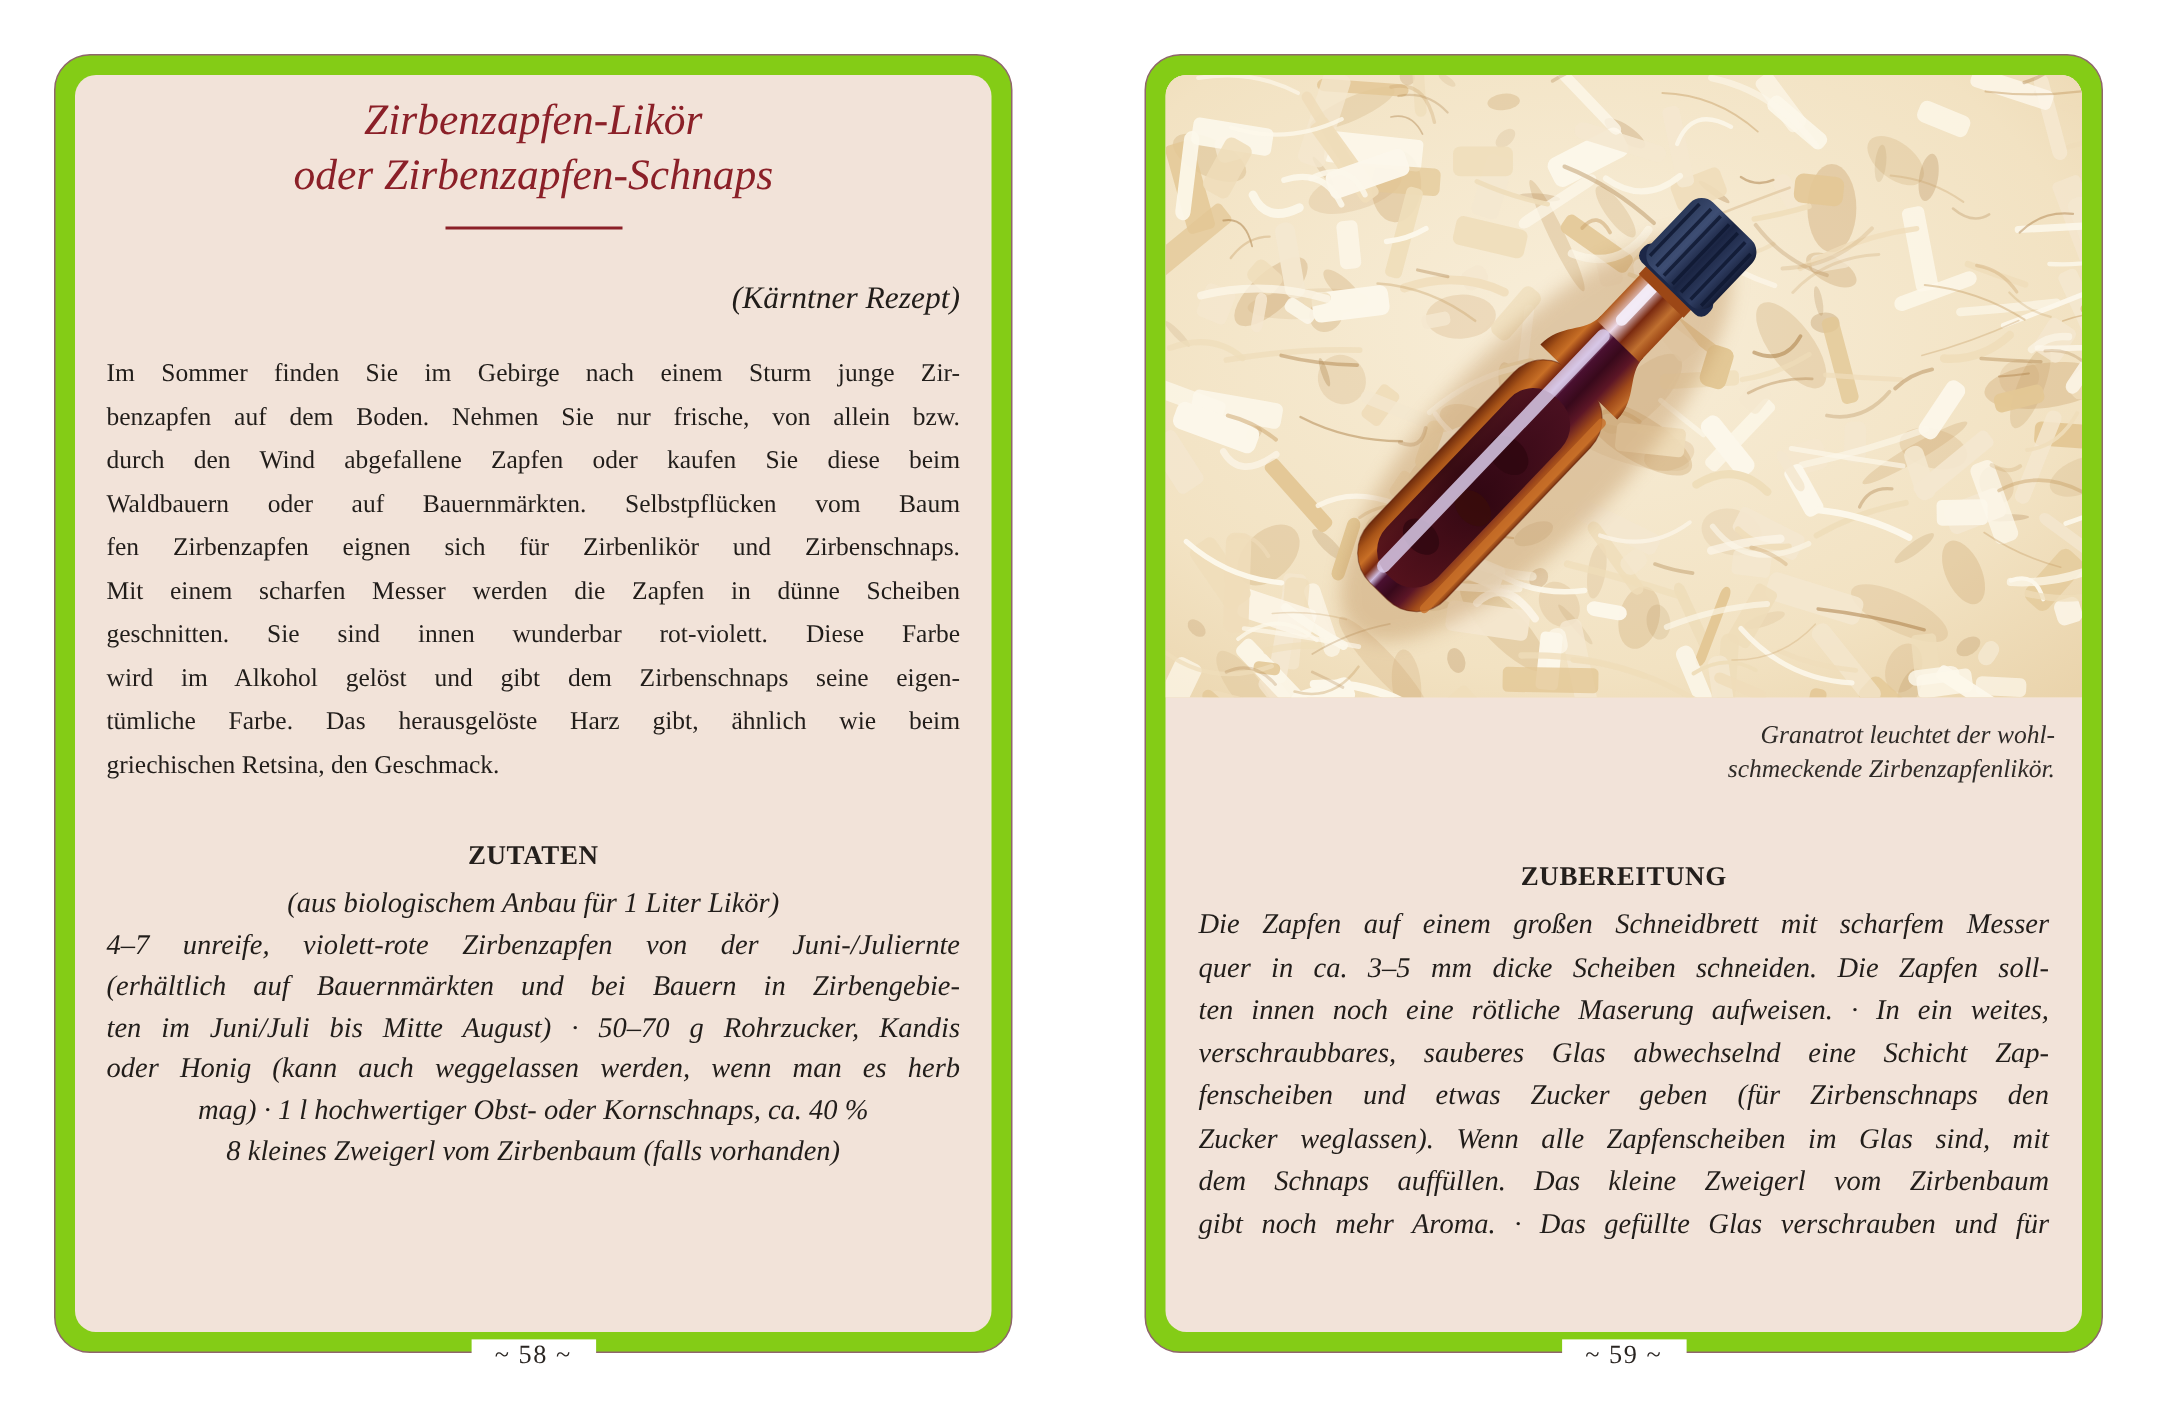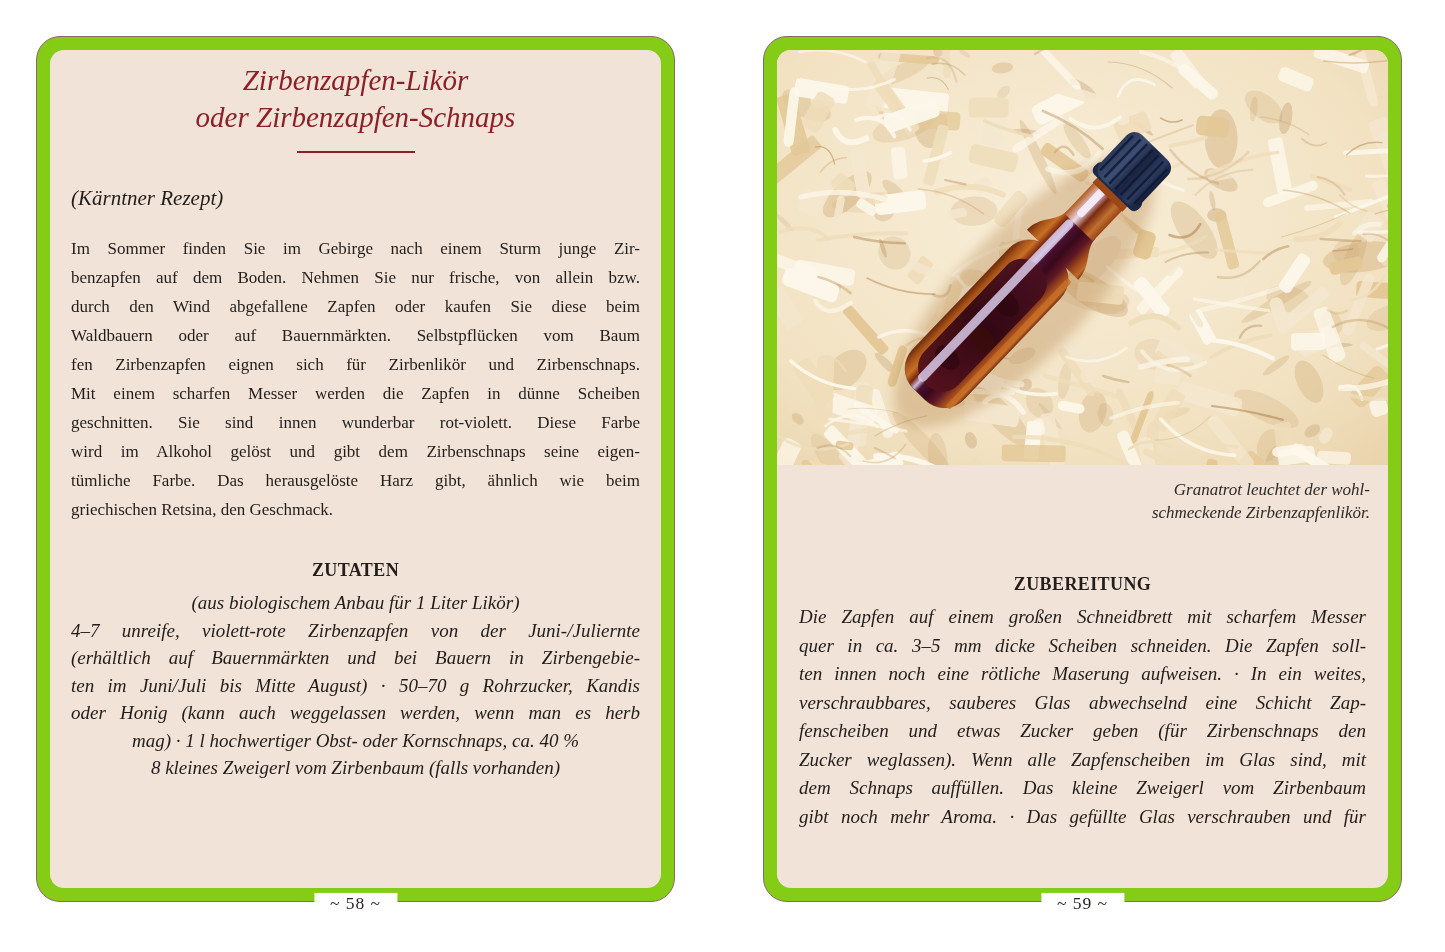--- a/index.html
+++ b/index.html
@@ -15,21 +15,21 @@
   #right-page{left:763px;}
   .inner{
     width:100%;height:100%;box-sizing:border-box;background:#f2e3d9;
     border-radius:14px;overflow:hidden;position:relative;
   }
   .inner-left{padding:12px 21px 0;}
   .inner-right{padding:0;}
   .title{margin:0;text-align:center;font-size:29px;line-height:37px;
     font-style:italic;font-weight:normal;color:#8b2028;}
   .rule{width:118px;height:2px;background:#8b2028;margin:15px auto 0;}
-  .subtitle{margin-top:33px;text-align:left;font-style:italic;font-size:21px;color:#211d1a;}
+  .subtitle{margin-top:33px;text-align:right;font-style:italic;font-size:21px;color:#211d1a;}
   .bodytext{margin-top:23px;font-size:17px;line-height:29px;}
   .bl{text-align:justify;text-align-last:justify;}
   .bl.left{text-align:left;text-align-last:left;}
   .heading{margin:36px 0 0;text-align:center;font-size:18px;font-weight:bold;
     letter-spacing:.4px;color:#241f1c;}
   .ingredients{margin-top:8px;font-style:italic;font-size:19px;line-height:27.5px;}
   .il{text-align:justify;text-align-last:justify;}
   .il.center,.bl.center{text-align:center;text-align-last:center;}
   .photo{margin:0;width:100%;height:415px;border-radius:13px 13px 0 0;overflow:hidden;background:#f1e0bf;}
   .photo svg{display:block;width:100%;height:100%;}

